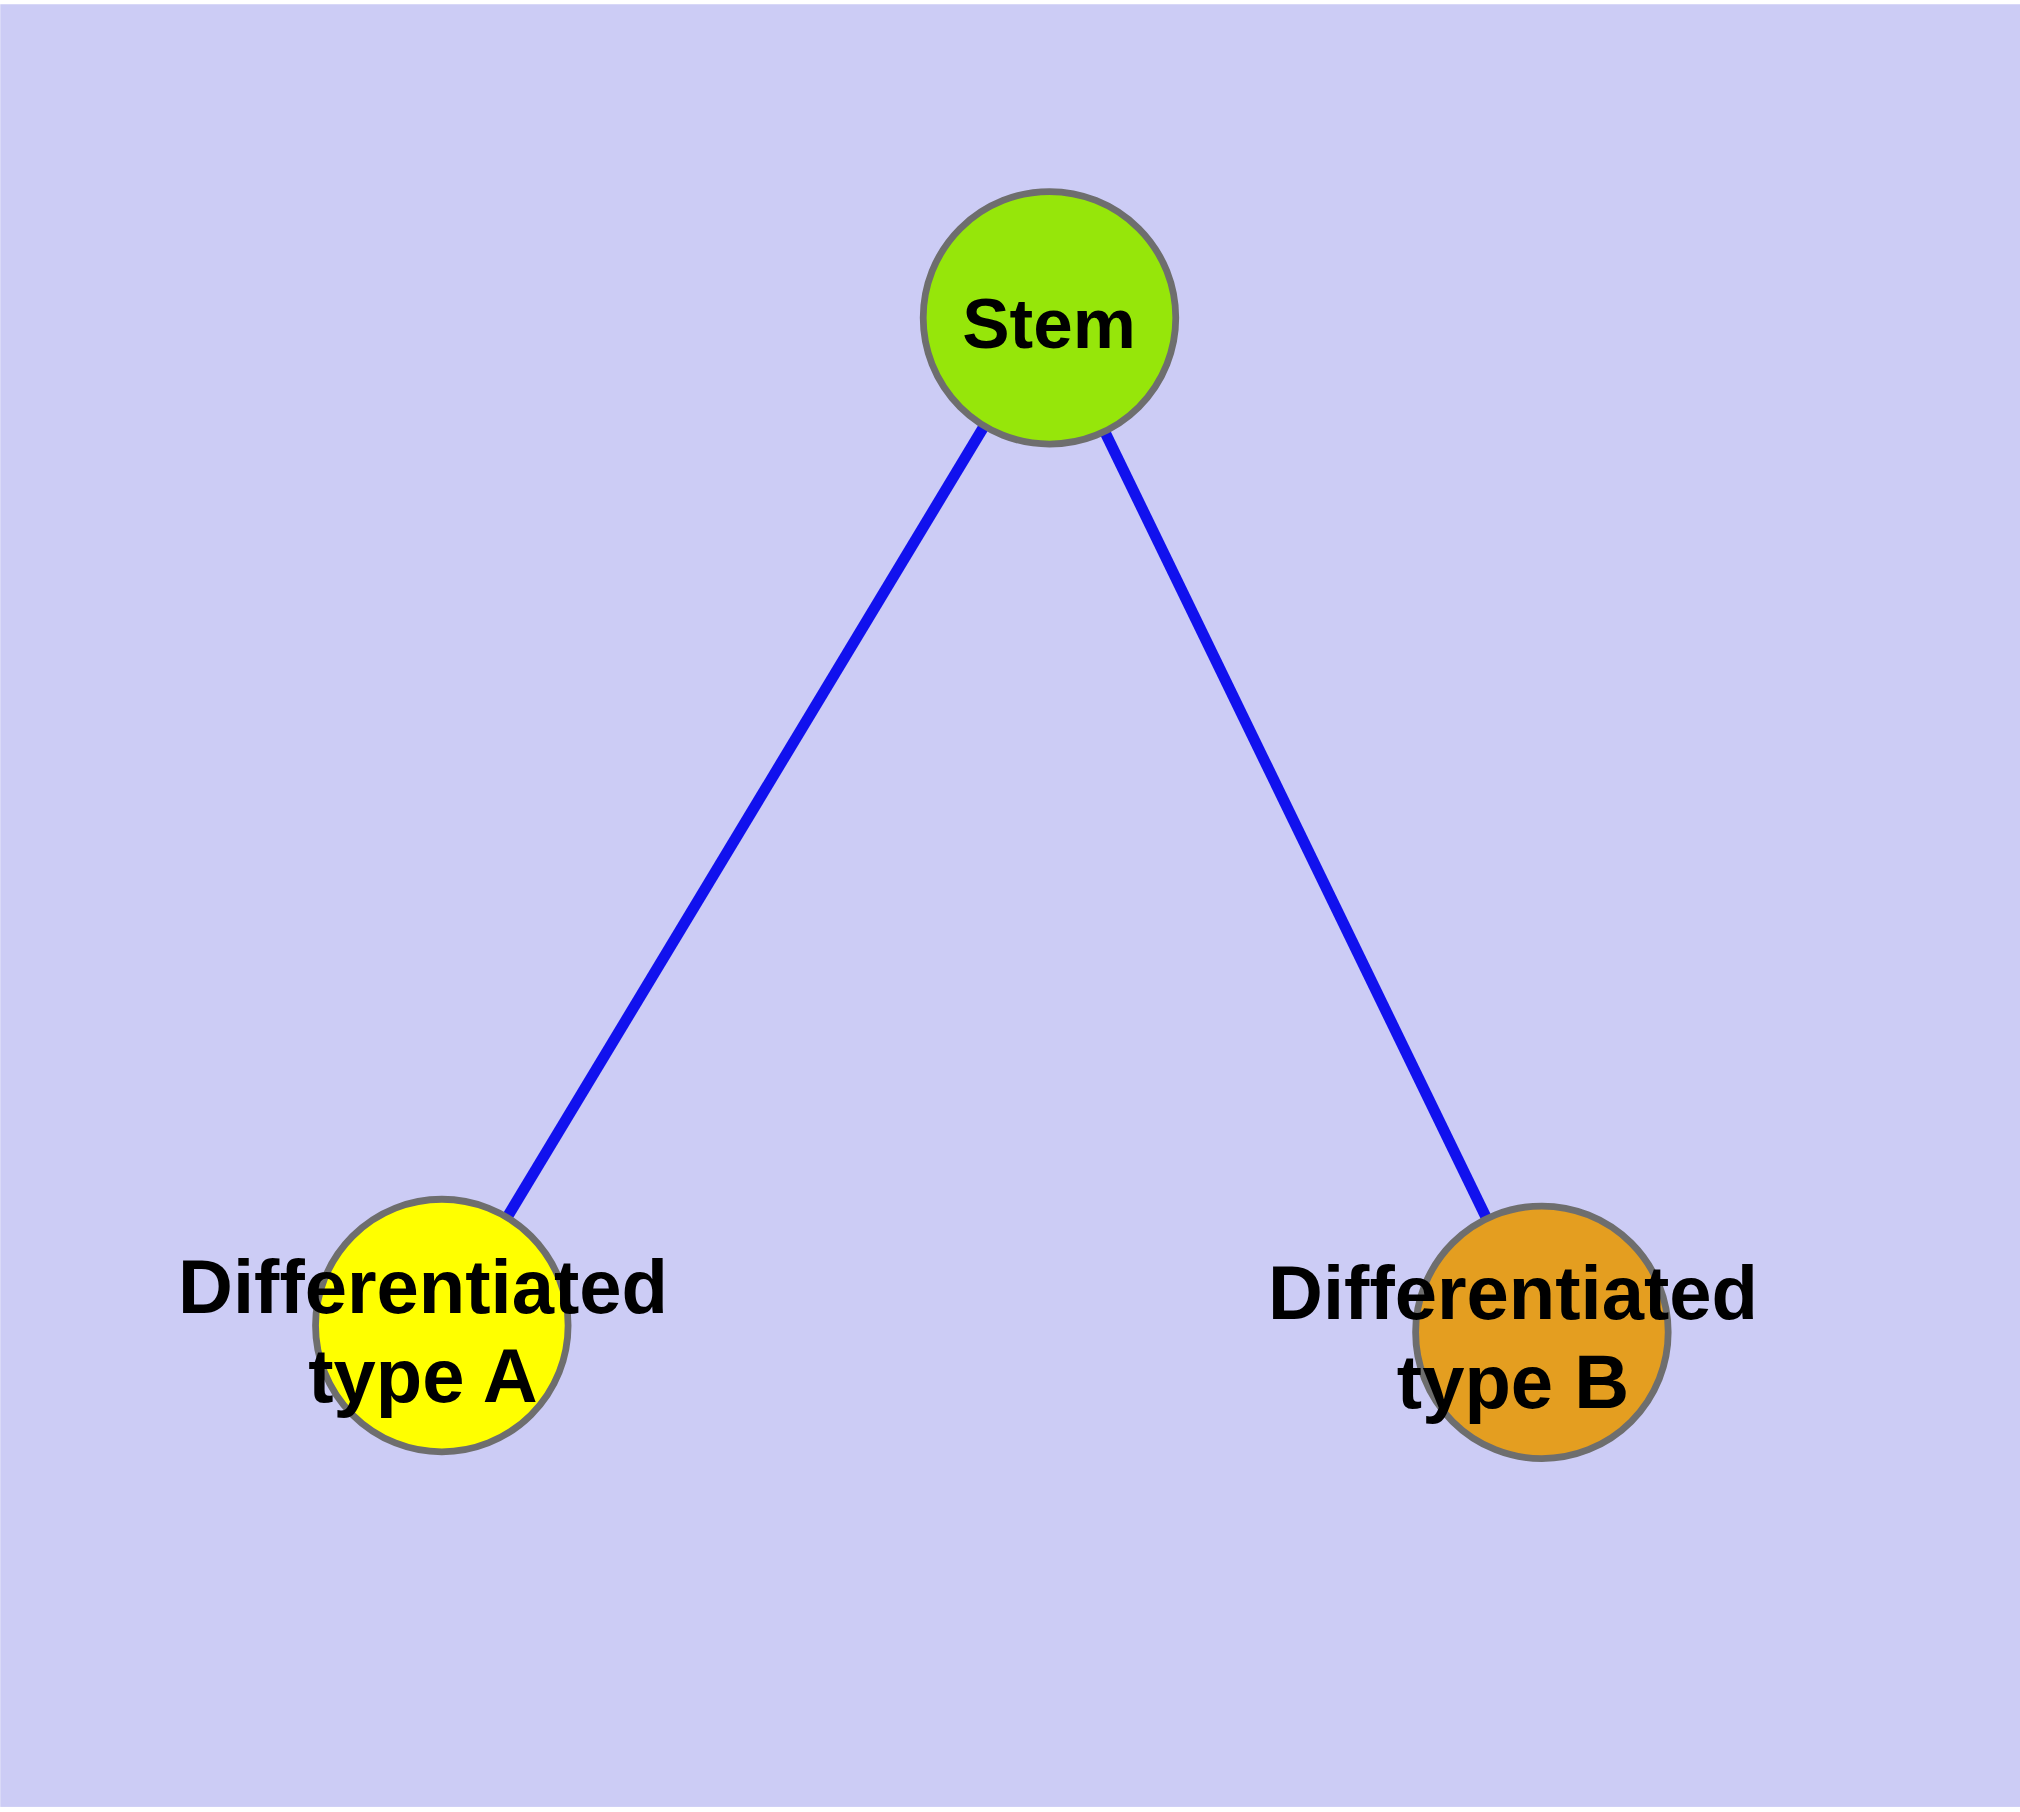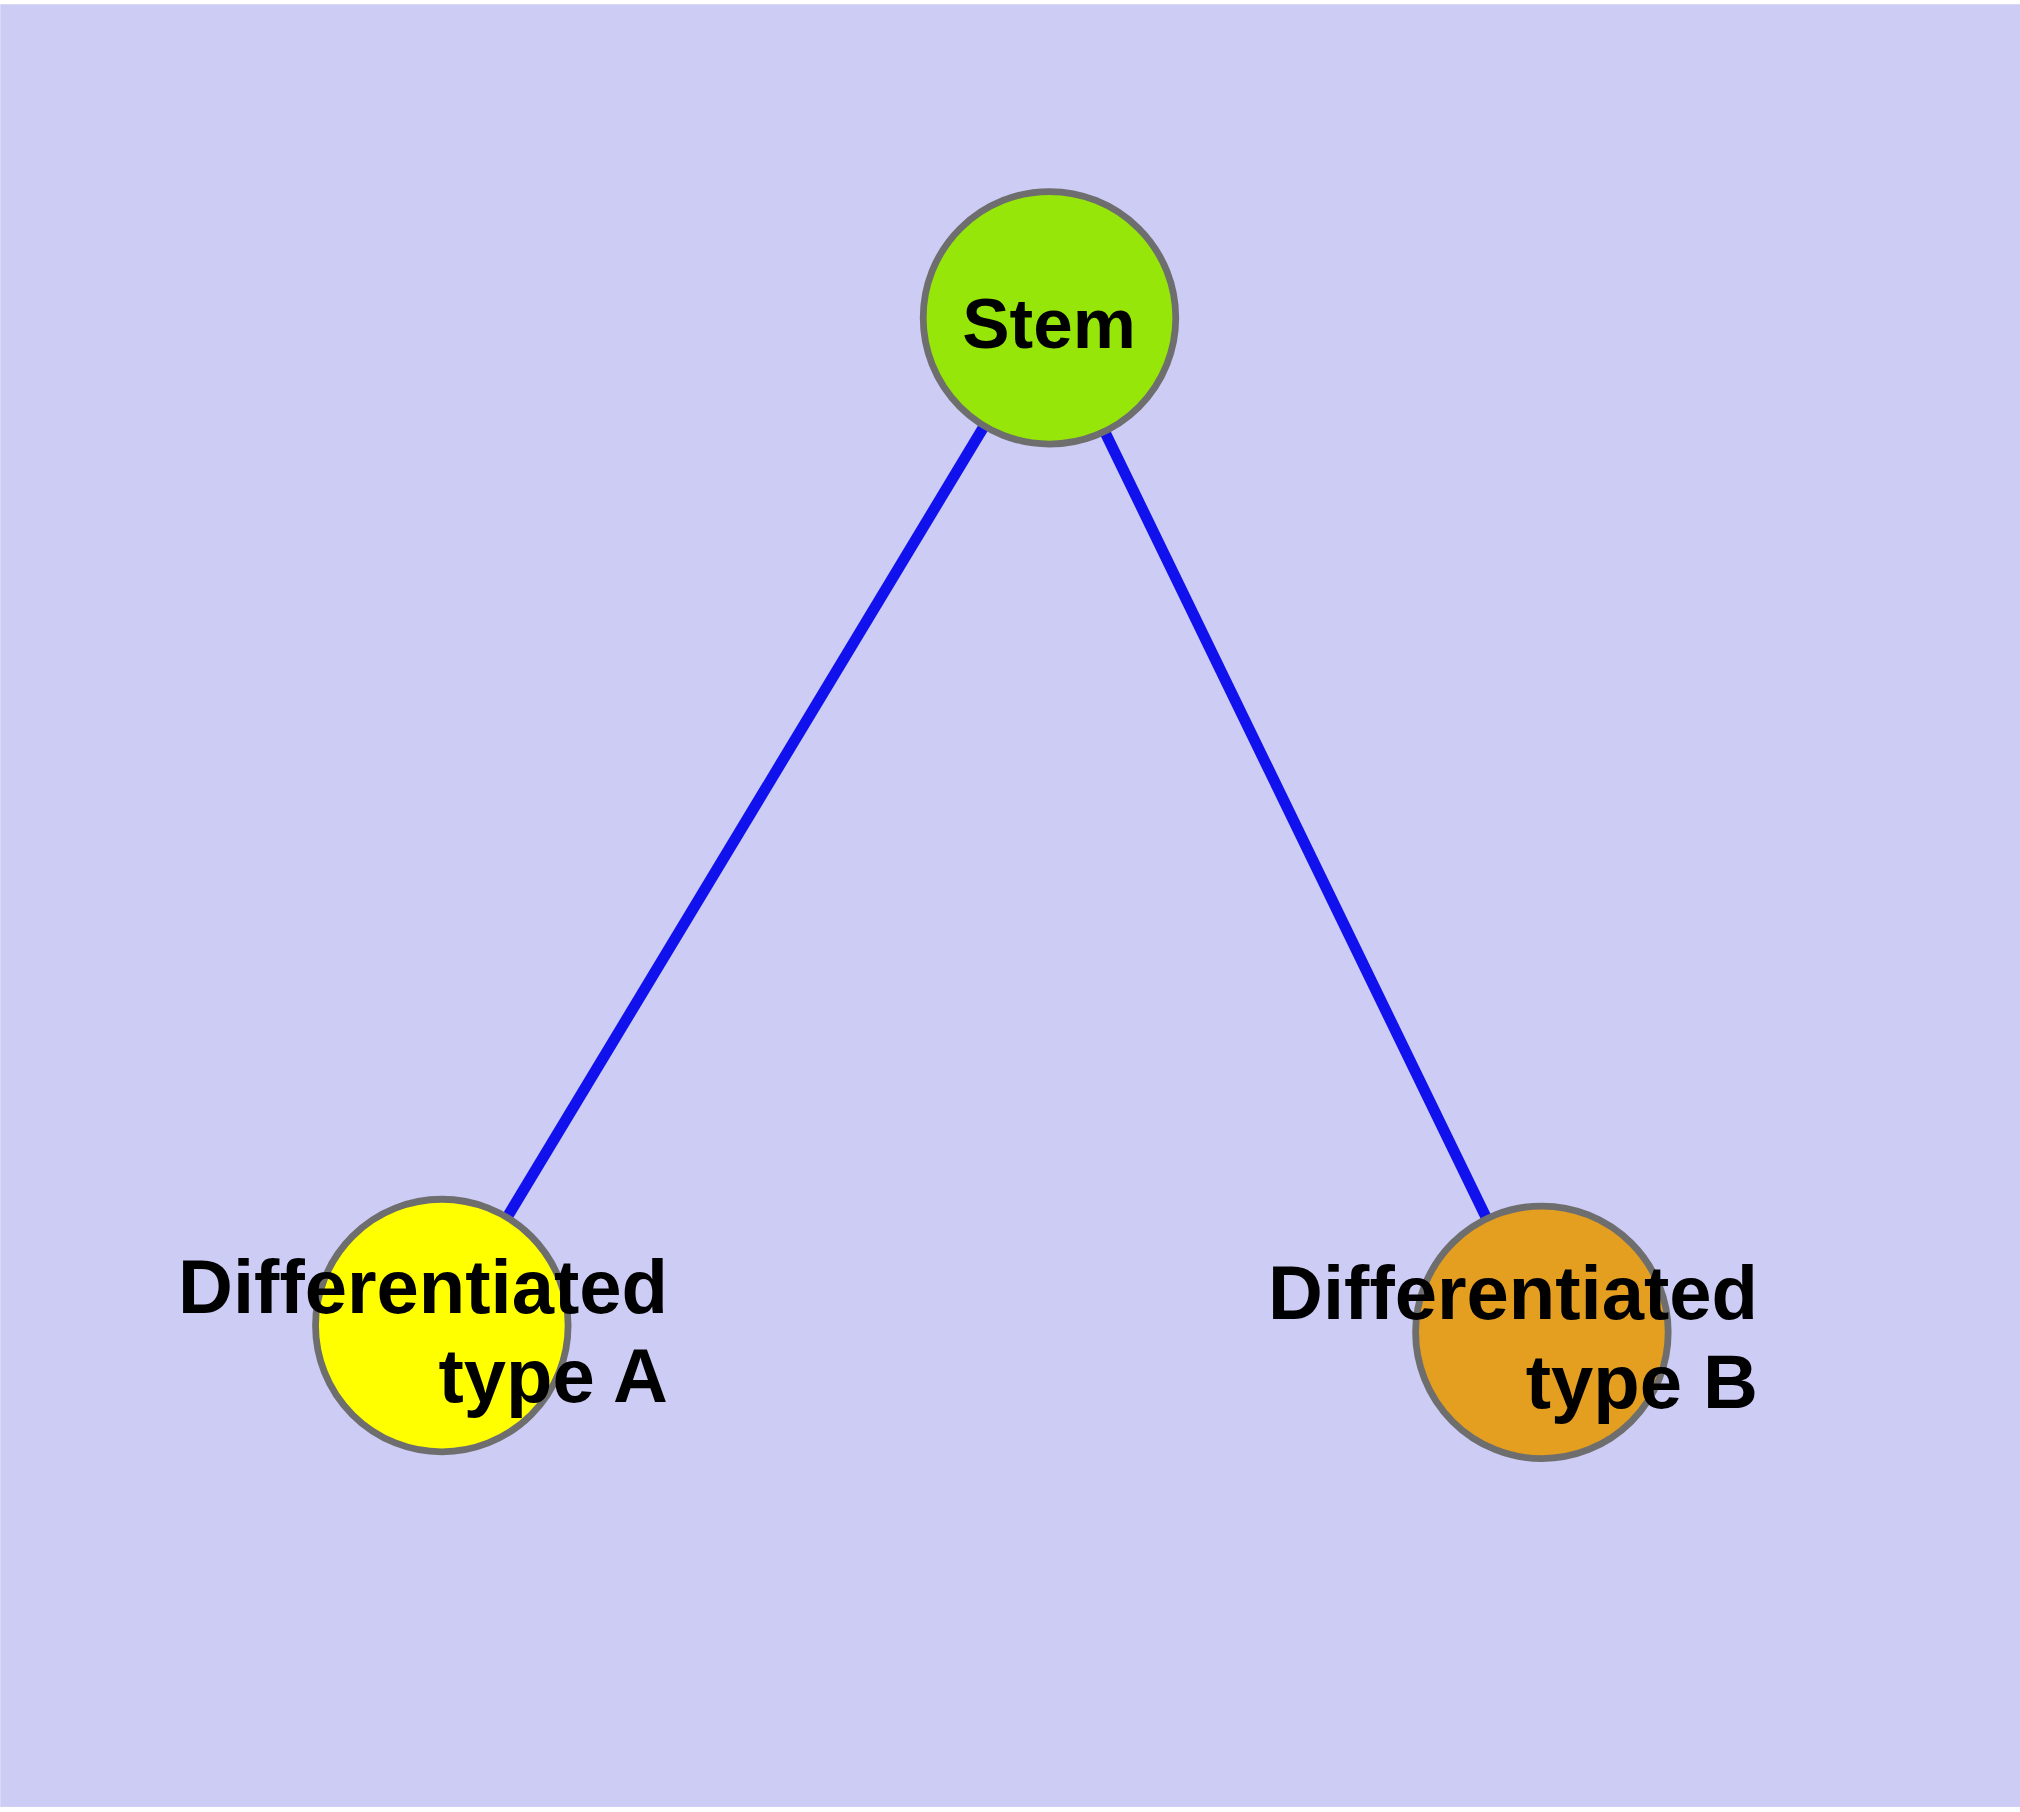--- a/index.html
+++ b/index.html
@@ -17,21 +17,21 @@
   }
   .stage svg {
     position: absolute;
     left: 0;
     top: 0;
     display: block;
   }
   .node-label {
     position: absolute;
     transform: translate(-50%, -50%);
-    text-align: right;
+    text-align: center;
     white-space: pre-line;
     color: #000000;
     font-weight: bold;
     pointer-events: none;
   }
   .label-stem {
     left: 1049px;
     top: 323px;
     font-size: 71px;
     line-height: 85px;

